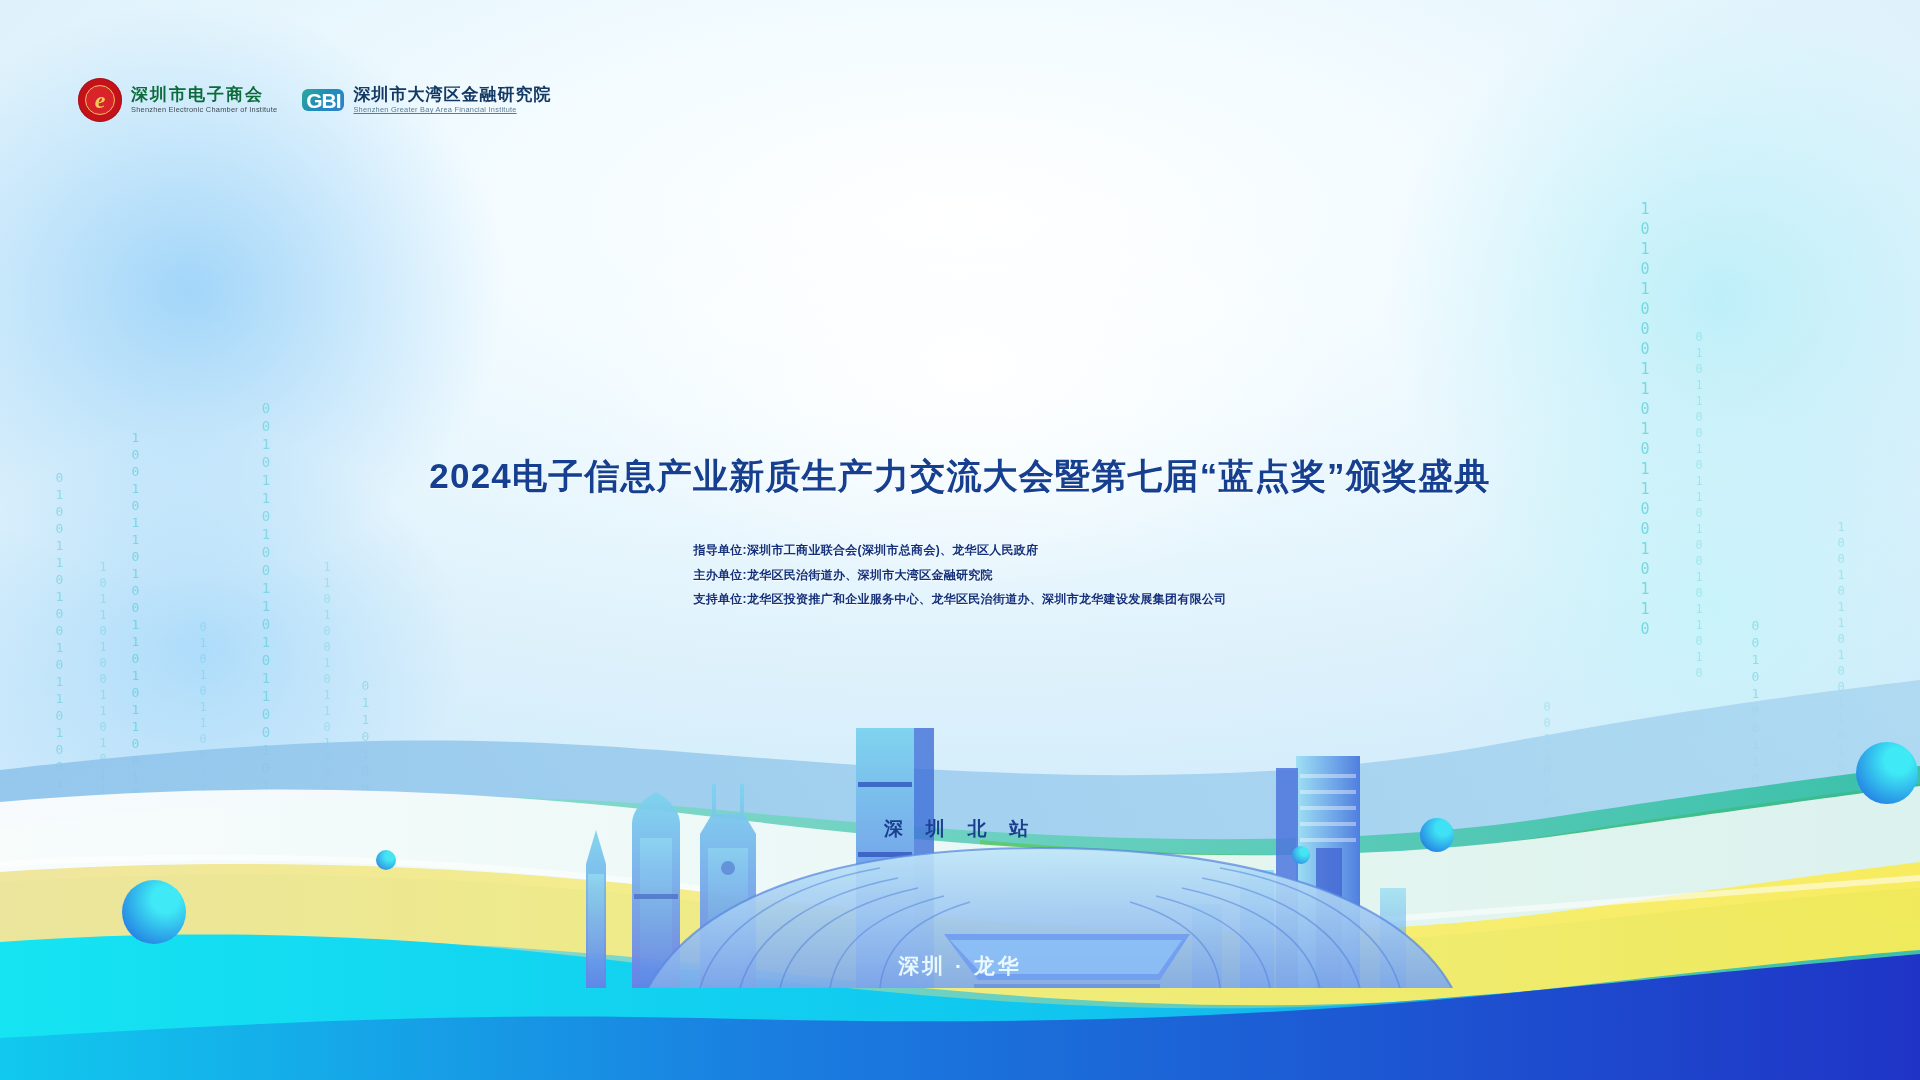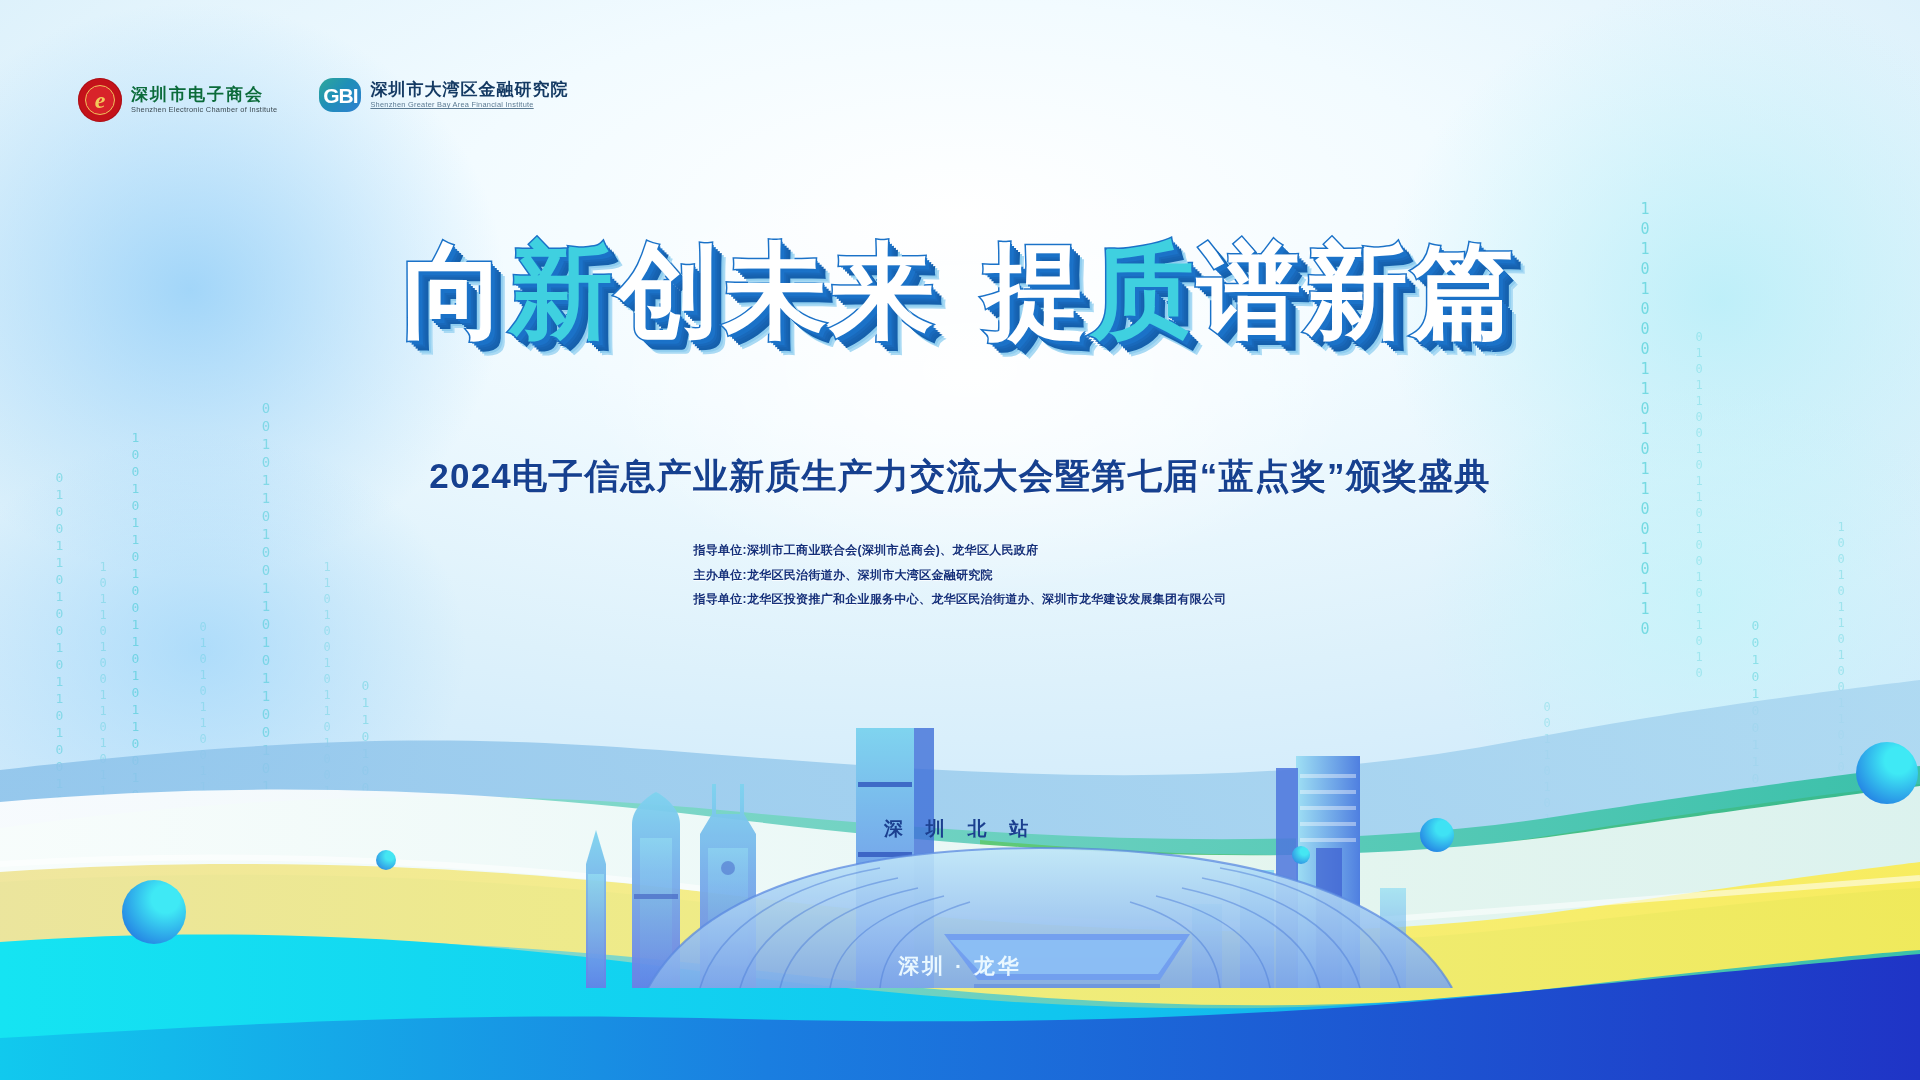--- a/index.html
+++ b/index.html
@@ -26,46 +26,45 @@
   .tint-c{left:430px;top:60px;width:1080px;height:620px;
     background:radial-gradient(closest-side, rgba(255,255,255,.95), rgba(255,255,255,0) 72%);}
 
   
   .binary{
     position:absolute;writing-mode:vertical-rl;text-orientation:upright;
     font-family:"DejaVu Sans Mono","Liberation Mono",monospace;
     letter-spacing:2px;color:#2fc7cf;user-select:none;white-space:nowrap;
   }
   
-  .logos{position:absolute;left:78px;top:78px;display:flex;align-items:flex-start;gap:18px;}
+  .logos{position:absolute;left:78px;top:78px;display:flex;align-items:center;gap:25px;}
   .logo-unit{display:flex;align-items:center;gap:9px;}
   .seal{
     width:44px;height:44px;border-radius:50%;flex:none;
     background:radial-gradient(circle at 50% 50%, #d8232a 0 46%, #c4121a 46% 72%, #e8a93a 72% 84%, #c4121a 84% 100%);
     position:relative;box-shadow:0 0 0 1px rgba(150,10,15,.5) inset;
   }
   .seal::before{
     content:"";position:absolute;inset:7px;border-radius:50%;
     border:1.4px solid #f0c45c;
   }
   .seal::after{
     content:"e";position:absolute;inset:0;display:flex;align-items:center;justify-content:center;
     font-family:"Liberation Serif","DejaVu Serif",serif;font-style:italic;font-weight:700;
     font-size:24px;color:#f3c95a;line-height:1;
   }
   .logo-txt{display:flex;flex-direction:column;gap:2px;}
   .logo-cn{font-size:17px;font-weight:700;color:#0b6b3a;letter-spacing:2px;
     font-family:"Liberation Serif","DejaVu Serif",serif;line-height:1.05;white-space:nowrap;}
   .logo-en{font-size:7.4px;color:#3c4a52;letter-spacing:.25px;white-space:nowrap;}
   .gbi-mark{
-    width:42px;height:34px;flex:none;display:flex;align-items:center;justify-content:center;
+    width:42px;height:22px;flex:none;display:flex;align-items:center;justify-content:center;
     font-family:"Liberation Sans",sans-serif;font-weight:800;font-size:21px;line-height:1;
-    color:#ffffff;border-radius:14px;letter-spacing:-1px;
+    color:#ffffff;border-radius:6px;letter-spacing:-1px;
     background:linear-gradient(135deg,#2fa89a 0%,#1f8fb8 45%,#2f7fd0 100%);
-    margin-left:24px;
   }
   .logo-cn.blue{color:#143a63;letter-spacing:1px;}
   .logo-en.blue{color:#5b7a92;text-decoration:underline;}
 
   
   .title-wrap{
     position:absolute;left:0;right:0;top:236px;text-align:center;
   }
   .title{
     display:inline-block;
@@ -165,28 +164,25 @@
     <div class="logo-unit">
       <div class="gbi-mark">GBI</div>
       <div class="logo-txt">
         <div class="logo-cn blue">深圳市大湾区金融研究院</div>
         <div class="logo-en blue">Shenzhen Greater Bay Area Financial Institute</div>
       </div>
     </div>
 
   </div>
 
-  <div class="title-wrap">
-    <div class="title" id="main-title"><span class="t-ch">向</span><span class="t-ch accent">新</span><span class="t-ch">创</span><span class="t-ch">未</span><span class="t-ch">来</span><span class="t-gap"></span><span class="t-ch">提</span><span class="t-ch accent">质</span><span class="t-ch">谱</span><span class="t-ch">新</span><span class="t-ch">篇</span></div>
-  </div>
 
   <div class="subtitle">2024电子信息产业新质生产力交流大会暨第七届“蓝点奖”颁奖盛典</div>
 
   <div class="orgs">
-    <div class="org-inner" id="org-inner"><div class="org-line">指导单位:深圳市工商业联合会(深圳市总商会)、龙华区人民政府</div><div class="org-line">主办单位:龙华区民治街道办、深圳市大湾区金融研究院</div><div class="org-line">指导单位:龙华区投资推广和企业服务中心、龙华区民治街道办、深圳市龙华建设发展集团有限公司</div></div>
+    <div class="org-inner" id="org-inner"><div class="org-line">指导单位:深圳市工商业联合会(深圳市总商会)、龙华区人民政府</div><div class="org-line">主办单位:龙华区民治街道办、深圳市大湾区金融研究院</div><div class="org-line">支持单位:龙华区投资推广和企业服务中心、龙华区民治街道办、深圳市龙华建设发展集团有限公司</div></div>
   </div>
 
   <svg class="scape" viewBox="0 0 1920 460" preserveAspectRatio="none">
     <defs>
       <linearGradient id="gTeal" x1="0" y1="0" x2="1" y2="0">
         <stop offset="0" stop-color="#9fe3d6"></stop>
           <stop offset="1" stop-color="#35bfa6"></stop>
       </linearGradient>
       <linearGradient id="gGreen" x1="0" y1="0" x2="1" y2="0">
         <stop offset="0" stop-color="#5ec96f"></stop>

